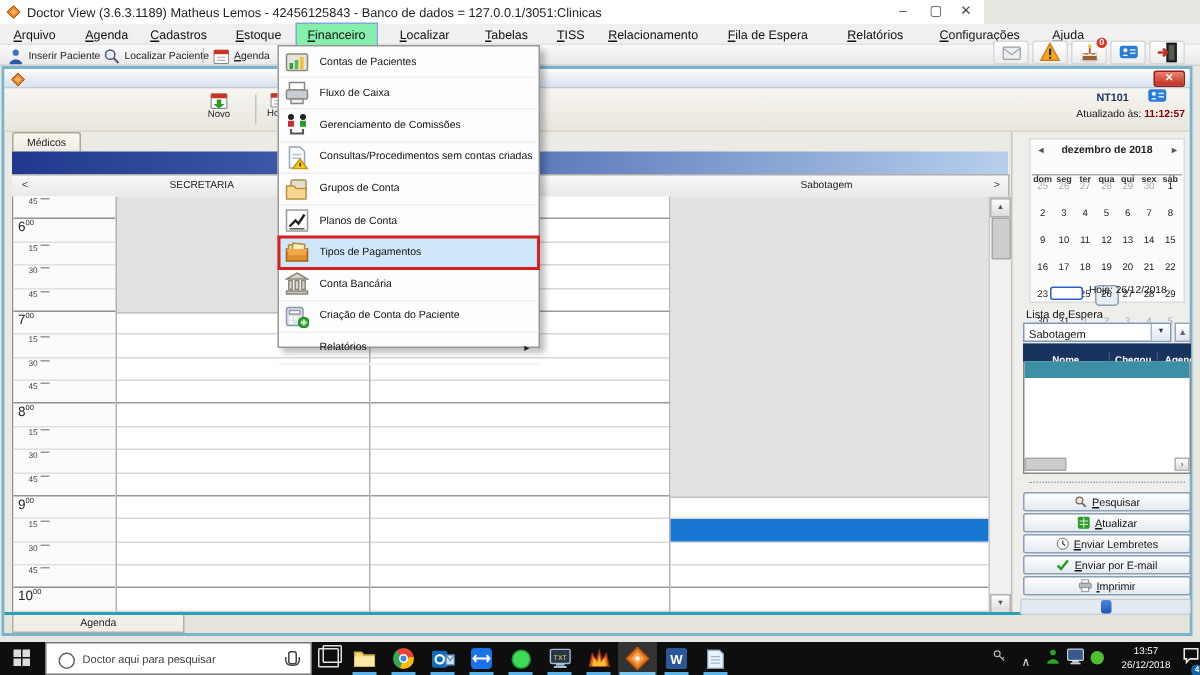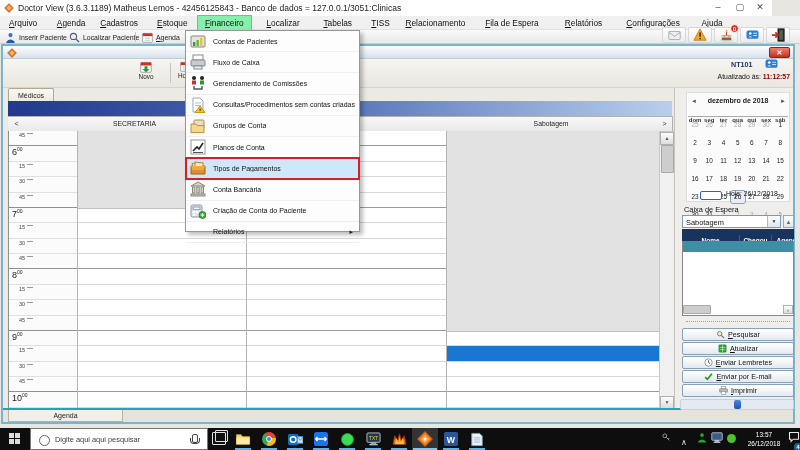--- a/index.html
+++ b/index.html
@@ -4,21 +4,21 @@
 <style>
   html,body{margin:0;padding:0;}
   body{width:800px;height:450px;position:relative;overflow:hidden;
        font-family:"Liberation Sans",sans-serif;background:#e8e6e0;
        -webkit-font-smoothing:antialiased;}
   .abs{position:absolute;box-sizing:border-box;}
   u{text-decoration:underline;}
   svg{display:block;}
 
   
-  #titlebar{left:0;top:0;width:772px;height:16px;background:#ffffff;font-size:8.5px;color:#222;}
+  #titlebar{left:0;top:0;width:656px;height:16px;background:#ffffff;font-size:8.5px;color:#222;}
   #titlebar .t{position:absolute;left:18px;top:3px;white-space:nowrap;}
   .winctl{position:absolute;top:0;width:20px;height:15px;text-align:center;font-size:9px;color:#444;line-height:14px;}
   #menubar{left:0;top:16px;width:800px;height:14px;background:#f0f0f0;border-bottom:1px solid #e2e2e2;}
   .mitem{position:absolute;top:0;height:14px;line-height:14px;padding:0 7px;font-size:8.3px;color:#111;white-space:nowrap;}
   .mitem.active{background:#86efac;outline:1px solid #7aabdc;}
   #toolbar{left:0;top:30px;width:800px;height:14px;background:linear-gradient(#fafafa,#e9e9e9);border-bottom:1px solid #cfcfcf;}
   .tbtn{position:absolute;top:0;height:14px;display:flex;align-items:center;gap:3px;font-size:6.9px;color:#222;padding:0 3px;}
   .tsep{position:absolute;top:2px;width:1px;height:10px;background:#c4c4c4;}
   .ricon{position:absolute;top:27px;width:24px;height:16px;border:1px solid #d8d8d8;border-radius:2px;
          background:linear-gradient(#ffffff,#ececec);display:flex;align-items:center;justify-content:center;}
@@ -393,21 +393,21 @@
 <div id="caltitle" class="abs">dezembro de 2018</div>
 <span class="calarr abs" style="left:691px;">◄</span>
 <span class="calarr abs" style="left:780px;">►</span>
 <div id="daynames" class="abs"><span class="dname">dom</span><span class="dname">seg</span><span class="dname">ter</span><span class="dname">qua</span><span class="dname">qui</span><span class="dname">sex</span><span class="dname">sáb</span></div>
 <div id="calgrid" class="abs"><span class="cday o">25</span><span class="cday o">26</span><span class="cday o">27</span><span class="cday o">28</span><span class="cday o">29</span><span class="cday o">30</span><span class="cday">1</span><span class="cday">2</span><span class="cday">3</span><span class="cday">4</span><span class="cday">5</span><span class="cday">6</span><span class="cday">7</span><span class="cday">8</span><span class="cday">9</span><span class="cday">10</span><span class="cday">11</span><span class="cday">12</span><span class="cday">13</span><span class="cday">14</span><span class="cday">15</span><span class="cday">16</span><span class="cday">17</span><span class="cday">18</span><span class="cday">19</span><span class="cday">20</span><span class="cday">21</span><span class="cday">22</span><span class="cday">23</span><span class="cday">24</span><span class="cday">25</span><span class="cday sel">26</span><span class="cday">27</span><span class="cday">28</span><span class="cday">29</span><span class="cday">30</span><span class="cday">31</span><span class="cday o">1</span><span class="cday o">2</span><span class="cday o">3</span><span class="cday o">4</span><span class="cday o">5</span></div>
 <div id="todayrow" class="abs">
   <span id="todaybox"></span>
   <span id="todaylbl">Hoje: 26/12/2018</span>
 </div>
 
-<div id="lbl-espera" class="abs">Caixa de Espera</div>
+<div id="lbl-espera" class="abs">Lista de Espera</div>
 <div id="combo" class="abs">
   <span class="v">Sabotagem</span>
   <span class="da">▼</span>
 </div>
 <div id="collapsebtn" class="abs">▲</div>
 
 <div id="wlist" class="abs"></div>
 <div id="wlhead" class="abs"><span class="wlh" style="width: 58px;">Nome</span><span class="wlh" style="width: 32px;">Chegou</span><span class="wlh" style="width: 34px;">Agenda</span></div>
 <div id="wlsel" class="abs"></div>
 <div id="wlscroll" class="abs">
@@ -579,21 +579,21 @@
 
 <div id="taskbar" class="abs"></div>
 <div id="startbtn" class="abs">
   <span class="wsq" style="left:9px;top:5px;"></span>
     <span class="wsq" style="left:15px;top:5px;"></span>
   <span class="wsq" style="left:9px;top:11px;"></span>
     <span class="wsq" style="left:15px;top:11px;"></span>
 </div>
 <div id="searchbox" class="abs">
   <span id="cortana"></span>
-  <span id="searchtext">Digite aqui aqui pesquisar</span>
+  <span id="searchtext">Doctor aqui para pesquisar</span>
   <span id="micbody"></span>
   <span id="micstand"></span>
 </div>
 <div id="taskview" class="abs"></div>
 <div id="slots">
     <div class="slot" style="left: 230px;">
       <svg width="16" height="15" viewBox="0 0 16 16">
         <path d="M1,3 h5 l1.5,2 h7.5 v8 h-14 z" fill="#f8d775" stroke="#caa83c"></path>
         <path d="M1,6 h14 v7 h-14 z" fill="#fce9a8"></path>
       </svg>

